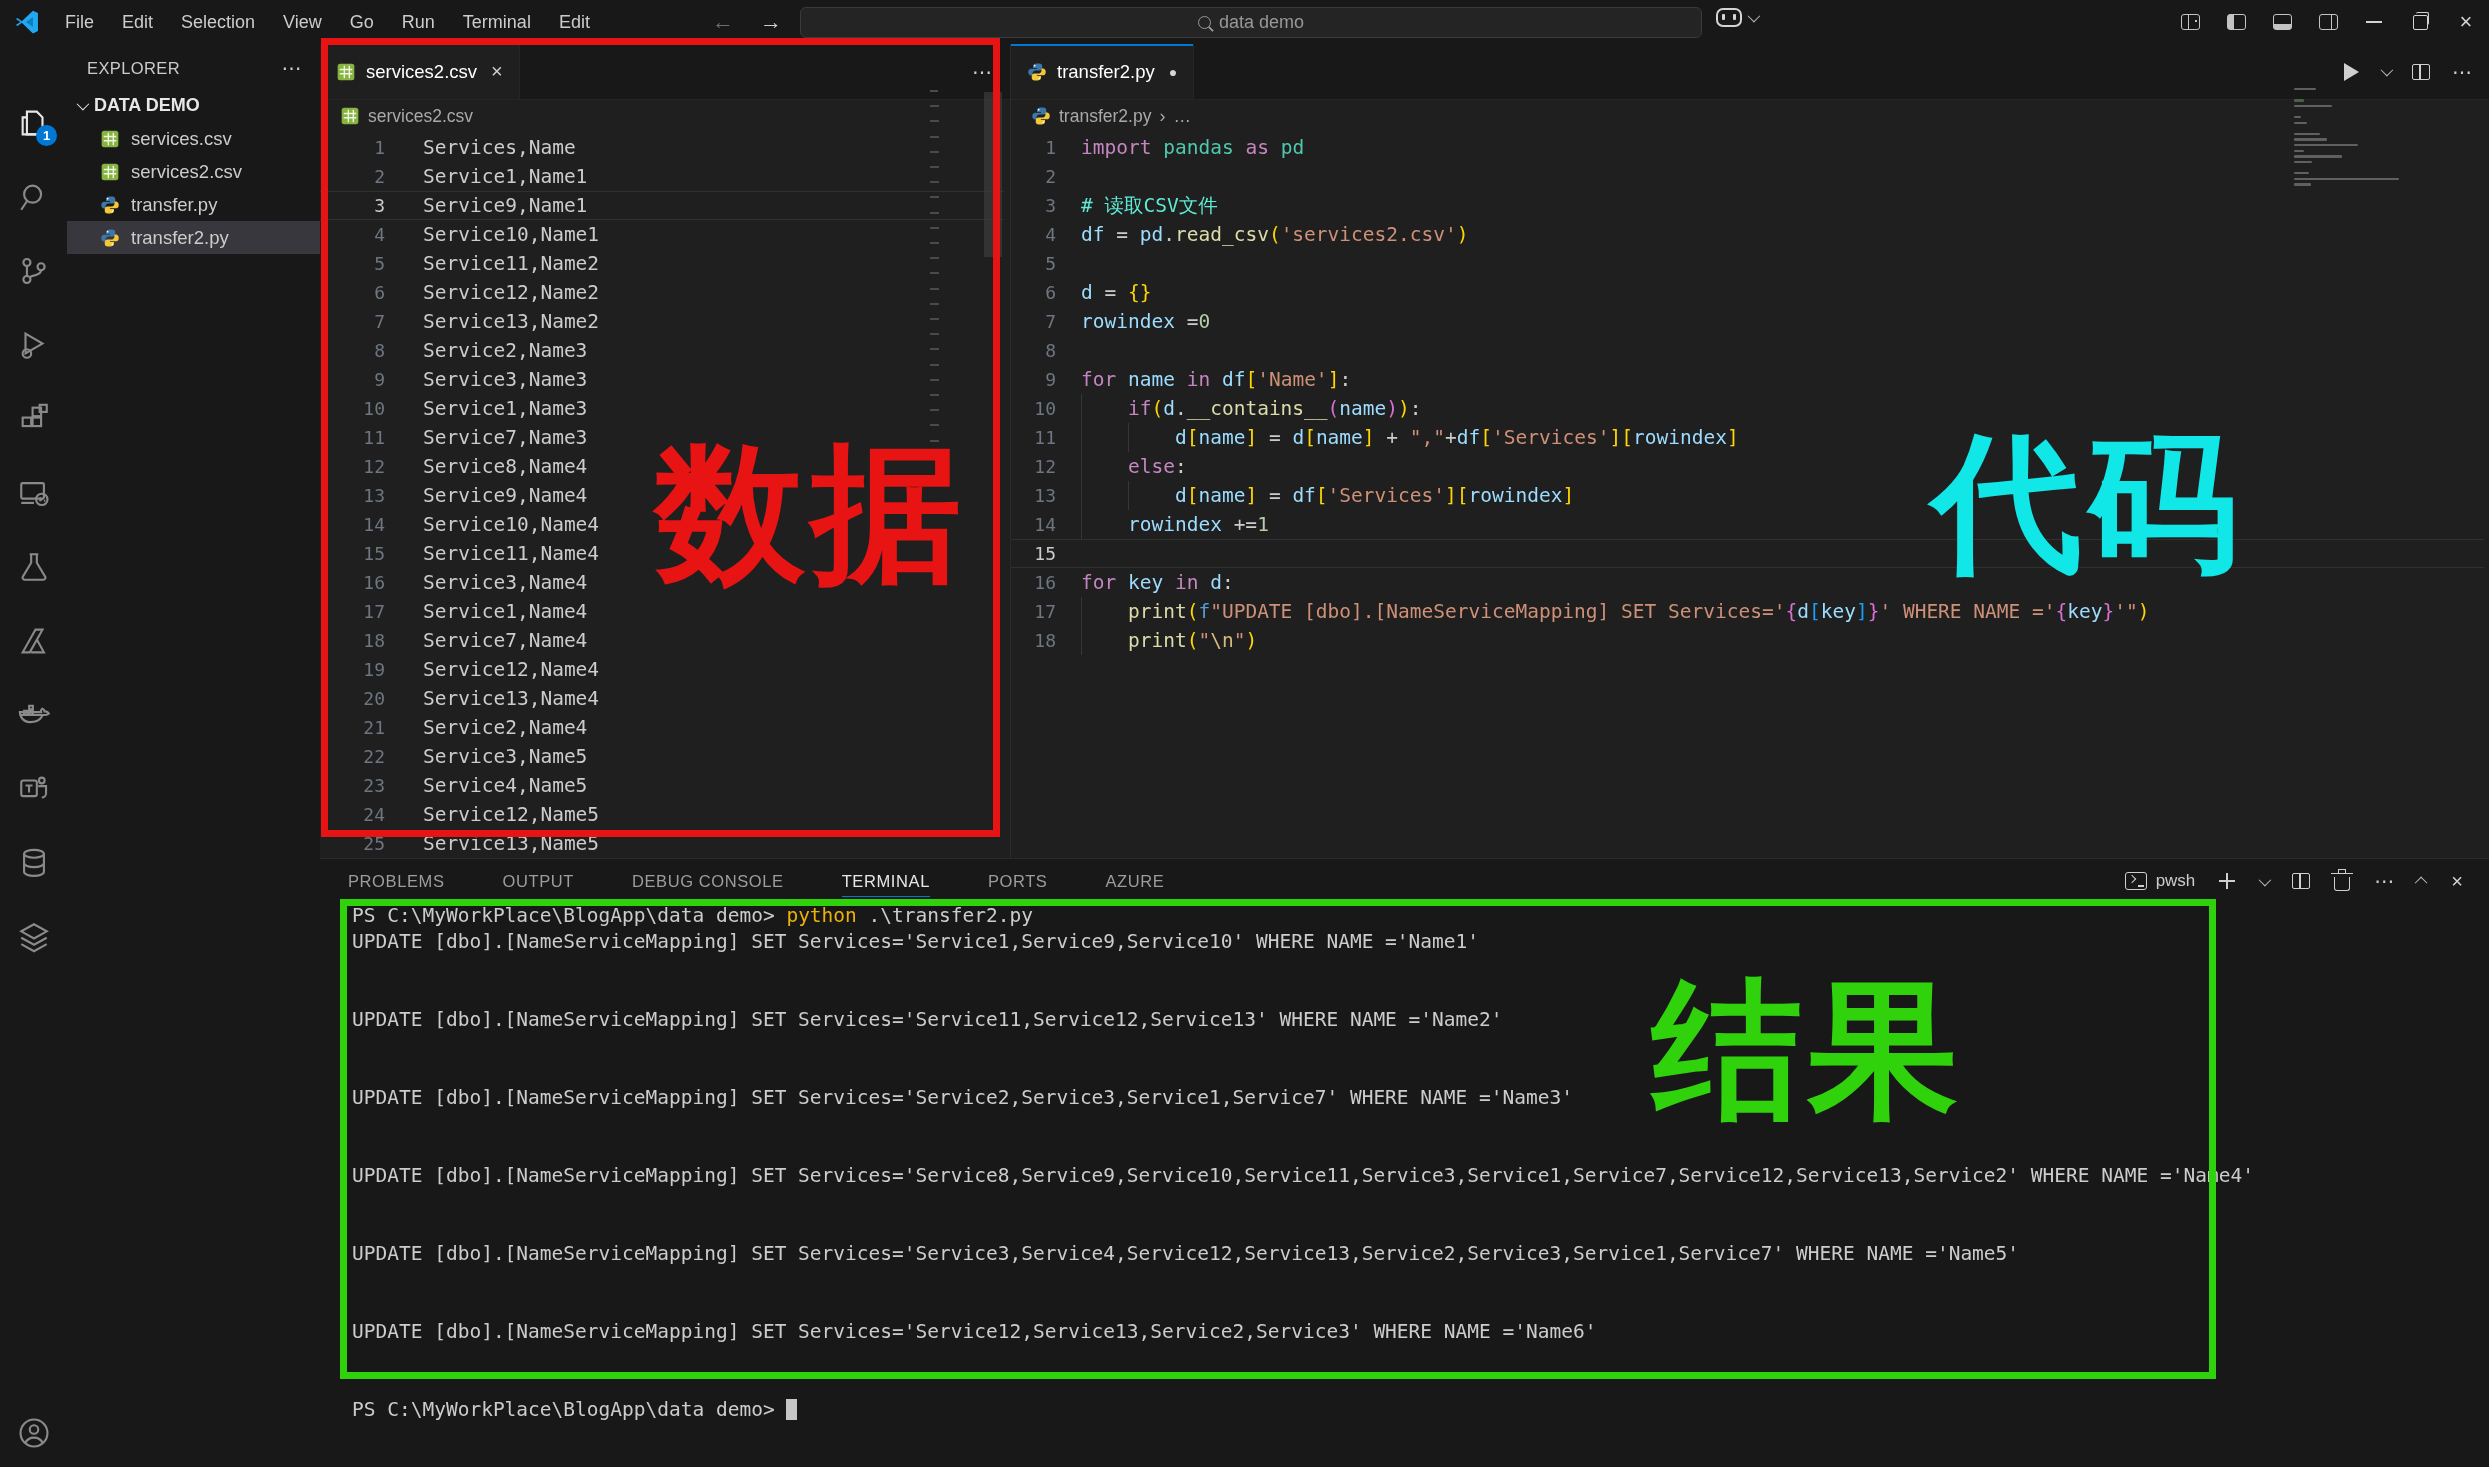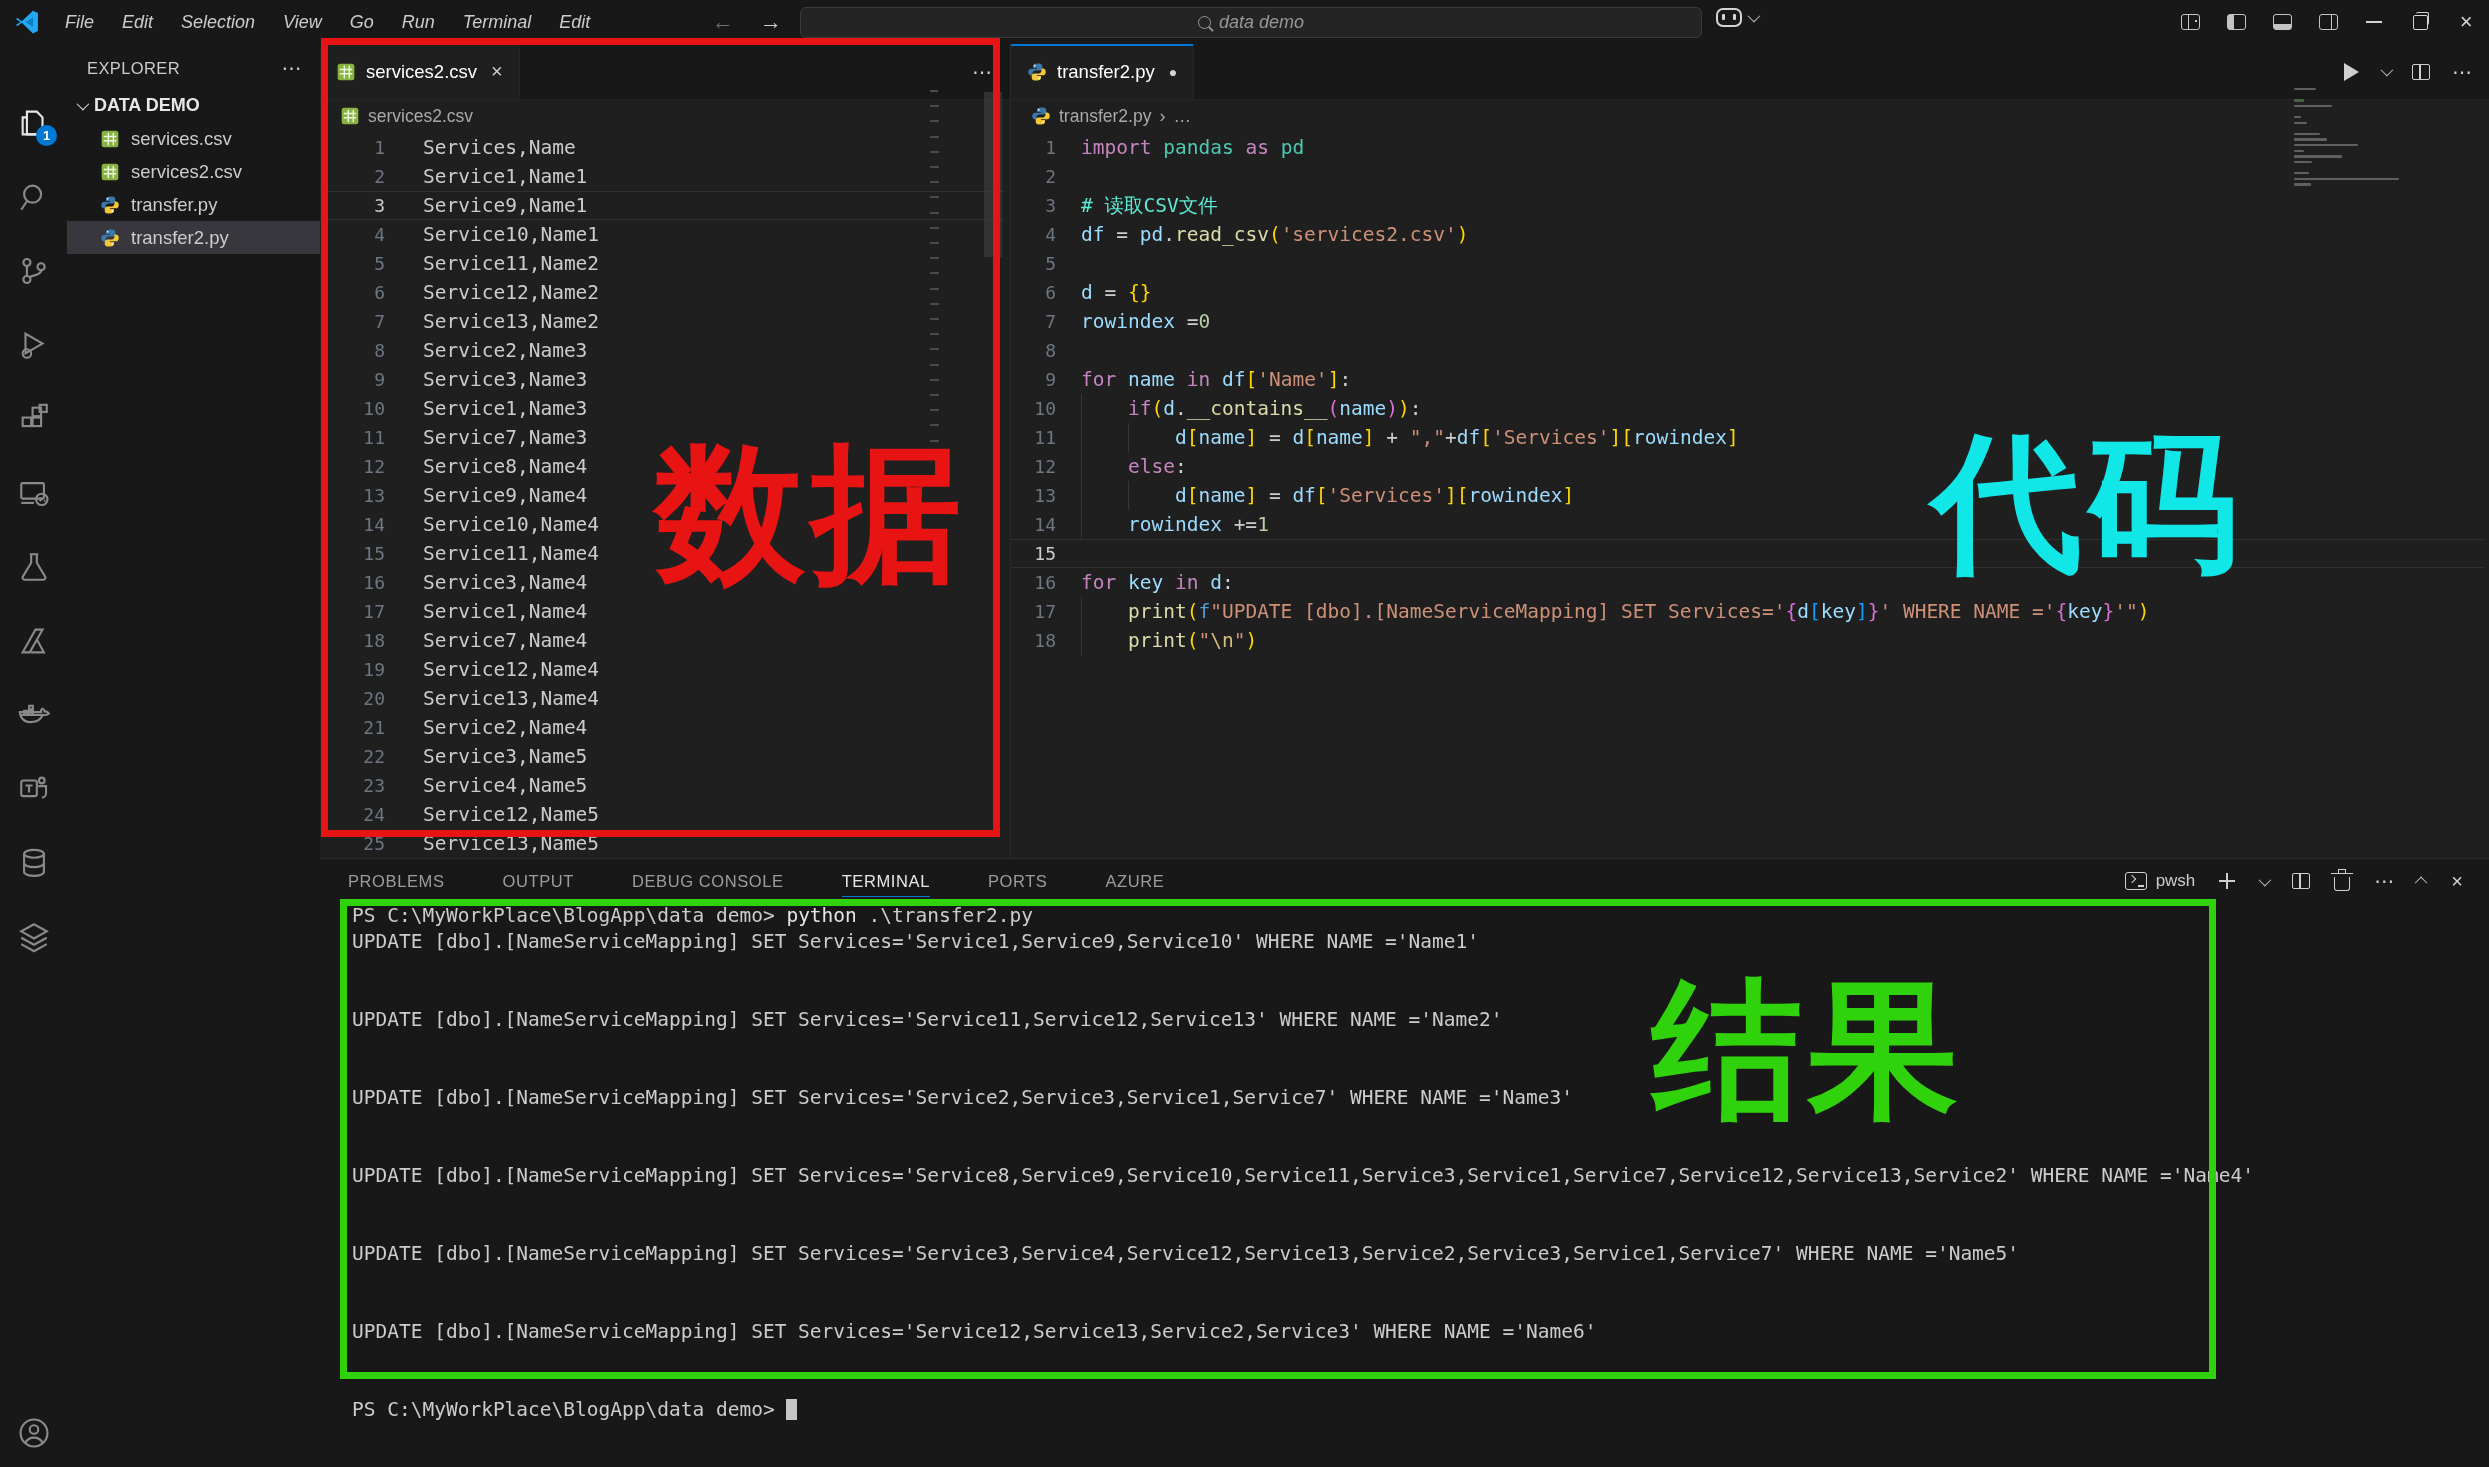--- a/index.html
+++ b/index.html
@@ -2,21 +2,21 @@
 <html><head>
 <meta charset="utf-8">
 <style>
   html,body{margin:0;padding:0;background:#1f1f1f;}
   .page{position:relative;width:2489px;height:1467px;overflow:hidden;background:#1f1f1f;
         font-family:"Liberation Sans",sans-serif;color:#cccccc;-webkit-font-smoothing:antialiased;}
   .mono{font-family:"DejaVu Sans Mono","Liberation Mono",monospace;}
 
   
   .titlebar{position:absolute;left:0;top:0;width:2489px;height:44px;background:#181818;
-            border-bottom:1px solid #2b2b2b;display:flex;align-items:center;font-style:italic;}
+            border-bottom:1px solid #2b2b2b;display:flex;align-items:center;}
   .vscode-logo{width:26px;height:26px;margin:0 14px 0 14px;flex:0 0 auto;}
   .menus{display:flex;gap:6px;}
   .menu-item{font-size:18px;color:#cccccc;padding:4px 11px;border-radius:5px;}
   .nav-arrows{position:absolute;left:712px;top:0;height:44px;display:flex;gap:26px;align-items:center;font-size:22px;color:#cfcfcf;}
   .nav-arrows .dim{color:#6d6d6d;}
   .searchbox{position:absolute;left:800px;top:7px;width:900px;height:29px;background:#242424;
              border:1px solid #3a3a3a;border-radius:6px;display:flex;align-items:center;justify-content:center;
              color:#989898;font-size:18px;gap:8px;}
   .s-icon{width:11px;height:11px;border:1.8px solid #989898;border-radius:50%;position:relative;}
   .s-icon::after{content:'';position:absolute;width:6px;height:1.8px;background:#989898;transform:rotate(45deg);left:9px;top:11px;}
@@ -103,21 +103,21 @@
   .plus::before{content:'';position:absolute;left:0;right:0;top:7px;height:1.8px;background:#cfcfcf;}
   .plus::after{content:'';position:absolute;top:0;bottom:0;left:7px;width:1.8px;background:#cfcfcf;}
   .split-ic{width:16px;height:14px;border:1.6px solid #cfcfcf;border-radius:2px;position:relative;}
   .split-ic::before{content:'';position:absolute;left:6px;top:0;bottom:0;width:1.6px;background:#cfcfcf;}
   .trash{width:14px;height:13px;border:1.6px solid #cfcfcf;border-top:none;border-radius:0 0 3px 3px;position:relative;margin-top:5px;}
   .trash::before{content:'';position:absolute;left:-4px;right:-4px;top:-4px;height:1.8px;background:#cfcfcf;}
   .trash::after{content:'';position:absolute;left:3px;top:-8px;width:6px;height:3px;border:1.6px solid #cfcfcf;border-bottom:none;}
   .more{font-size:20px;color:#cfcfcf;}
   .term{position:absolute;left:0;right:0;top:44px;bottom:0;padding-left:32px;overflow:hidden;}
   .tl{height:26px;line-height:26px;font-size:19.5px;white-space:pre;color:#cccccc;}
-  .t-yel{color:#e5e5e5;}
+  .t-yel{color:#eab308;}
   .cursor{display:inline-block;width:11px;height:21px;background:#c6c6c6;vertical-align:-4px;}
 
   
   .ann{position:absolute;pointer-events:none;z-index:50;}
   .ann-box{border-style:solid;}
   .ann-text{font-weight:900;font-size:150px;line-height:1;font-family:"DejaVu Sans",sans-serif;letter-spacing:6px;}
 
   .play{width:0;height:0;border-left:15px solid #89d185;border-top:9px solid transparent;border-bottom:9px solid transparent;}
   .play.gray{border-left-color:#cfcfcf;}
 </style>

